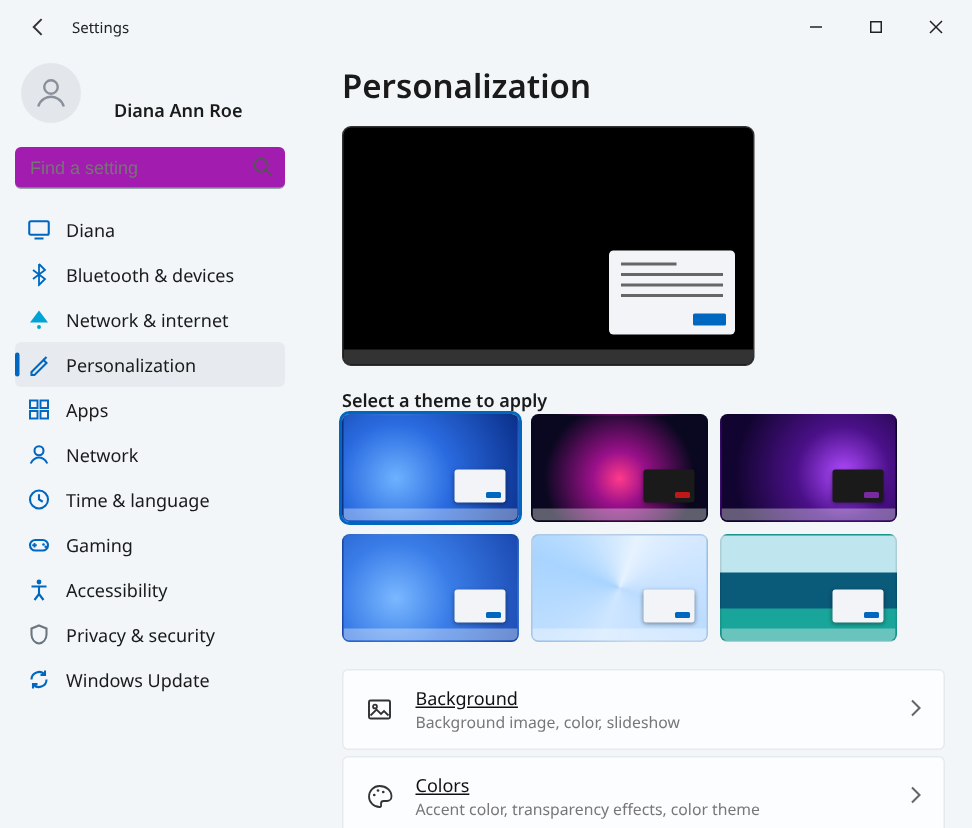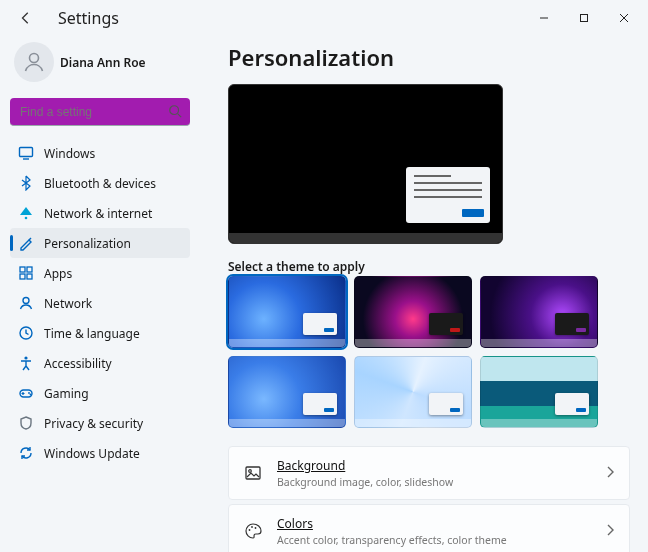--- a/index.html
+++ b/index.html
@@ -6,27 +6,27 @@
   body {
     width: 648px; height: 552px;
     background: #f3f6f9;
     font-family: "Segoe UI", system-ui, sans-serif;
     font-size: 12px; color: #1a1a1a;
     overflow: hidden; position: relative;
   }
   
   .titlebar { display: flex; align-items: center; height: 36px; padding: 0 4px; }
   .back-btn { width: 32px; height: 32px; display:flex; align-items:center; justify-content:center; cursor:pointer; margin-left:6px; }
-  .app-title { font-size: 16px; margin-left: 16px; color:#222; }
+  .app-title { font-size: 10px; margin-left: 6px; color:#222; }
   .win-controls { margin-left:auto; display:flex; }
   .win-btn { width:40px; height:28px; display:flex; align-items:center; justify-content:center; cursor:pointer; }
   .main { display:flex; height: calc(100% - 36px); }
   
   .sidebar { width: 200px; padding: 0 10px 10px 10px; display:flex; flex-direction:column; }
-  .profile { display:flex; align-items:center; gap:6px; padding: 6px 4px 16px 4px; }
+  .profile { display:flex; align-items:flex-end; gap:22px; padding: 6px 4px 16px 4px; }
   .avatar { width:40px; height:40px; border-radius:50%; background:#e3e7ec; display:flex; align-items:center; justify-content:center; }
   .profile-name { font-size:12px; font-weight:600; }
   .search-box { position:relative; margin-bottom:12px; }
   .search-box input {
     width:100%; height:28px; border:none; border-bottom:1px solid #9aa; border-radius:4px;
     background:#a21caf; padding:0 28px 0 10px; font-size:12px; outline:none;
   }
   .search-icon { position:absolute; right:8px; top:6px; color:#555; }
   .nav { display:flex; flex-direction:column; gap:0px; }
   .nav-item { display:flex; align-items:center; gap:10px; height:30px; padding:0 8px 0 8px; border-radius:4px; cursor:pointer; position:relative; font-size:12px; }
@@ -135,21 +135,21 @@
     </div>
 
     <div class="nav" id="nav">
         <div class="nav-item">
           <span class="nav-icon">
             <svg width="16" height="16" viewBox="0 0 16 16">
               <rect x="1.5" y="2.5" width="13" height="9" rx="1" fill="none" stroke="#0067c0" stroke-width="1.4"></rect>
               <line x1="5" y1="14" x2="11" y2="14" stroke="#0067c0" stroke-width="1.4"></line>
             </svg>
           </span>
-          <span>Windows</span>
+          <span>Diana</span>
         </div>
         <div class="nav-item">
           <span class="nav-icon">
             <svg width="16" height="16" viewBox="0 0 16 16">
               <path d="M8 1v14l4-4-4-3 4-3-4-4M4 5l8 6M4 11l8-6" fill="none" stroke="#0067c0" stroke-width="1.2"></path>
             </svg>
           </span>
           <span>Bluetooth &amp; devices</span>
         </div>
         <div class="nav-item">
@@ -195,36 +195,36 @@
             <svg width="16" height="16" viewBox="0 0 16 16">
               <circle cx="8" cy="8" r="6" fill="none" stroke="#0067c0" stroke-width="1.4"></circle>
               <path d="M8 4.5V8l2.5 1.5" fill="none" stroke="#0067c0" stroke-width="1.4"></path>
             </svg>
           </span>
           <span>Time &amp; language</span>
         </div>
         <div class="nav-item">
           <span class="nav-icon">
             <svg width="16" height="16" viewBox="0 0 16 16">
-              <circle cx="8" cy="3" r="1.6" fill="#0067c0"></circle>
-              <path d="M3 6h10M8 6v5M8 11l-3 4M8 11l3 4" stroke="#0067c0" stroke-width="1.4" fill="none"></path>
-            </svg>
-          </span>
-          <span>Accessibility</span>
-        </div>
-        <div class="nav-item">
-          <span class="nav-icon">
-            <svg width="16" height="16" viewBox="0 0 16 16">
               <rect x="2" y="5" width="12" height="7" rx="3.5" fill="none" stroke="#0067c0" stroke-width="1.4"></rect>
               <path d="M5 7v3M3.5 8.5h3" stroke="#0067c0" stroke-width="1.2"></path>
               <circle cx="11" cy="8" r="0.9" fill="#0067c0"></circle>
               <circle cx="12.5" cy="9.5" r="0.9" fill="#0067c0"></circle>
             </svg>
           </span>
           <span>Gaming</span>
+        </div>
+        <div class="nav-item">
+          <span class="nav-icon">
+            <svg width="16" height="16" viewBox="0 0 16 16">
+              <circle cx="8" cy="3" r="1.6" fill="#0067c0"></circle>
+              <path d="M3 6h10M8 6v5M8 11l-3 4M8 11l3 4" stroke="#0067c0" stroke-width="1.4" fill="none"></path>
+            </svg>
+          </span>
+          <span>Accessibility</span>
         </div>
         <div class="nav-item">
           <span class="nav-icon">
             <svg width="16" height="16" viewBox="0 0 16 16">
               <path d="M8 2l5 2v4c0 3.5-2.5 5.5-5 6-2.5-.5-5-2.5-5-6V4l5-2z" fill="none" stroke="#6b7681" stroke-width="1.4"></path>
             </svg>
           </span>
           <span>Privacy &amp; security</span>
         </div>
         <div class="nav-item">

